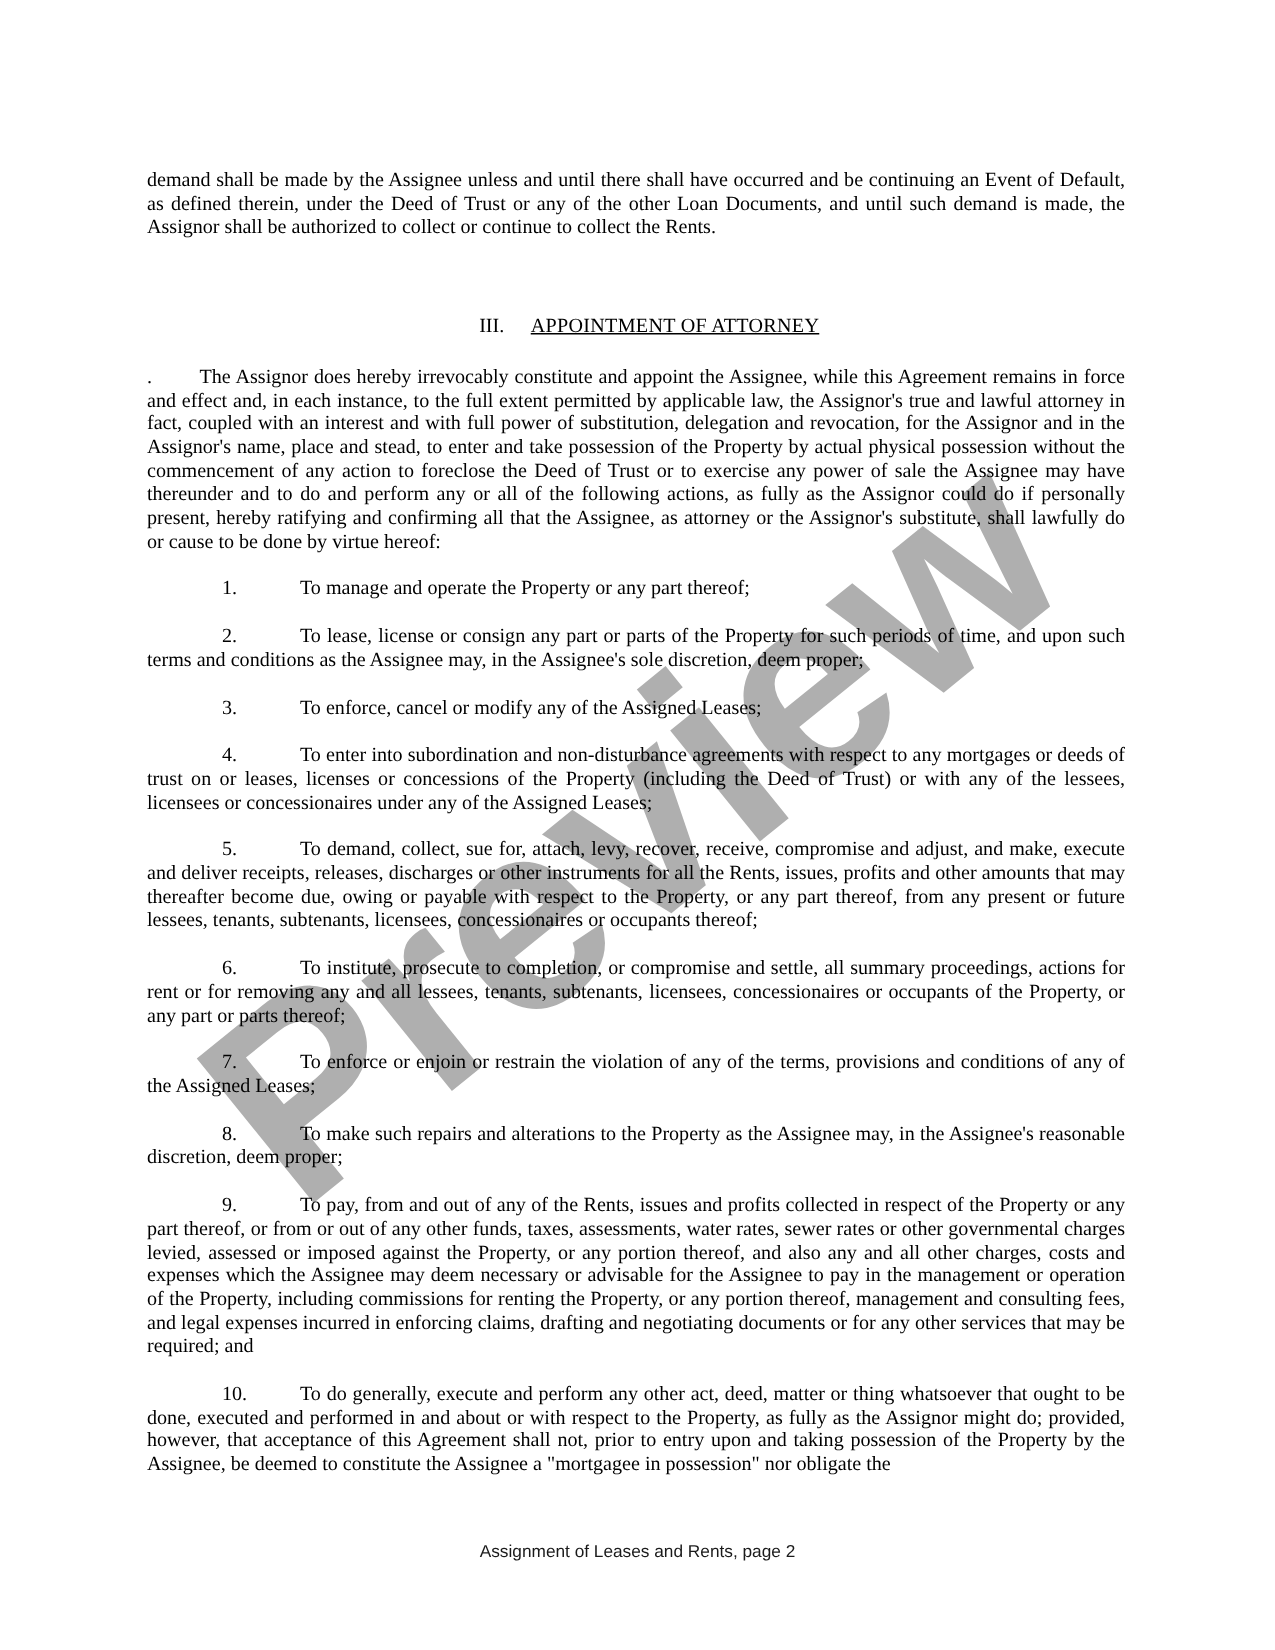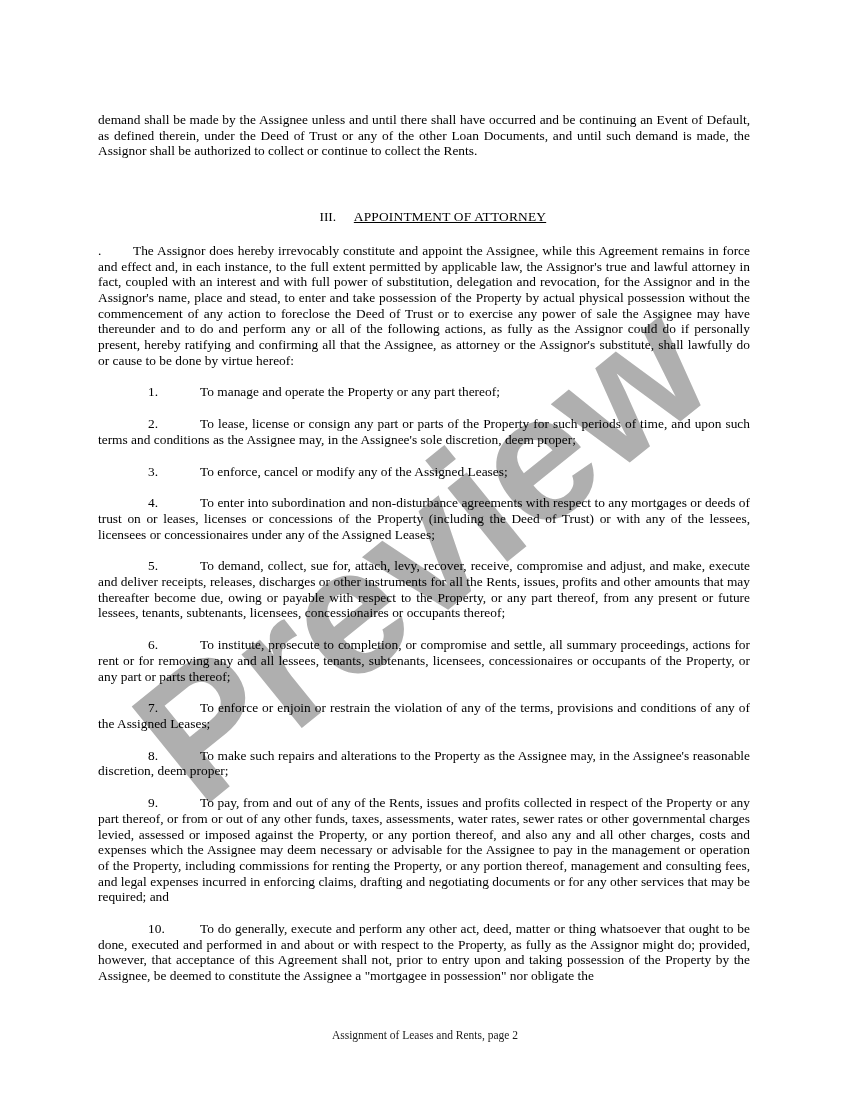--- a/index.html
+++ b/index.html
@@ -44,21 +44,21 @@
   .item{margin-top:16px !important;}
   .ind{display:inline-block;width:50px;}
   .num{display:inline-block;width:52px;}
   .u{}
   .footer-caption{
     position:absolute;
     left:0;top:1029px;
     width:850px;
     text-align:center;
     z-index:2;
-    font-family:Liberation Serif, serif;
+    font-family:Liberation Sans, sans-serif;
     font-size:11.5px;
     color:#1a1a1a;
   }
   .logo{
     position:absolute;
     right:30px;top:1018px;
     width:125px;
     text-align:center;
     z-index:3;
     line-height:1;

